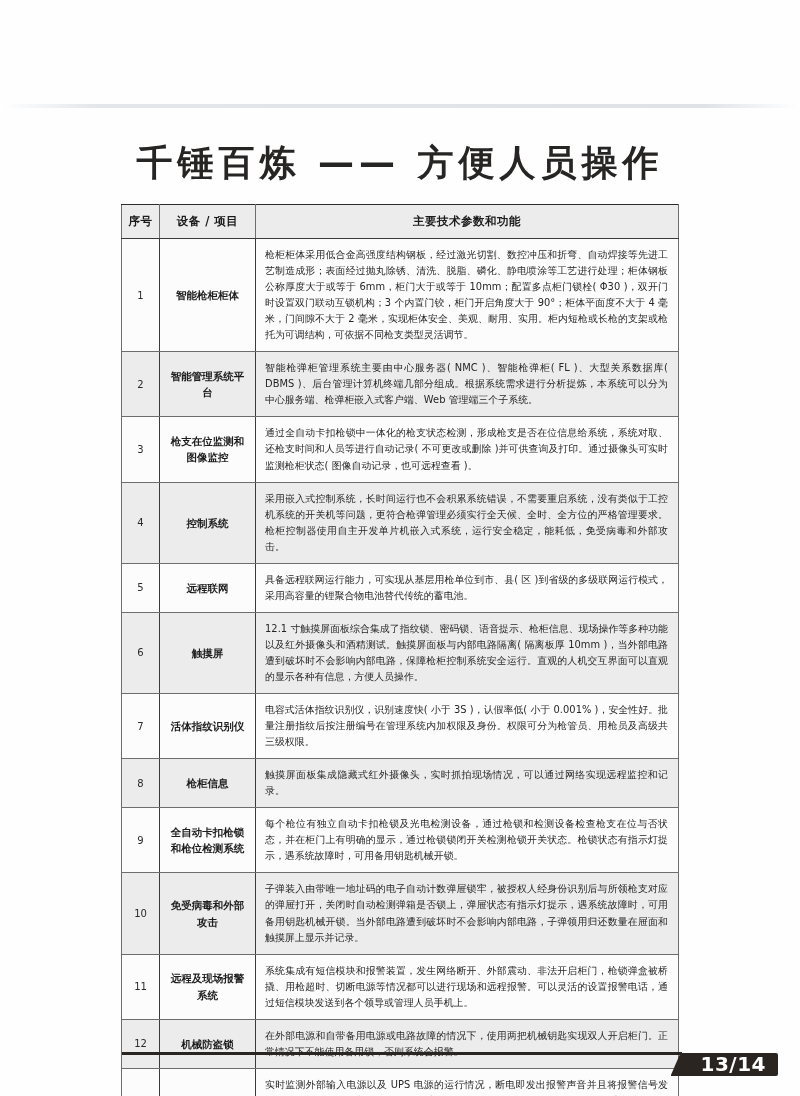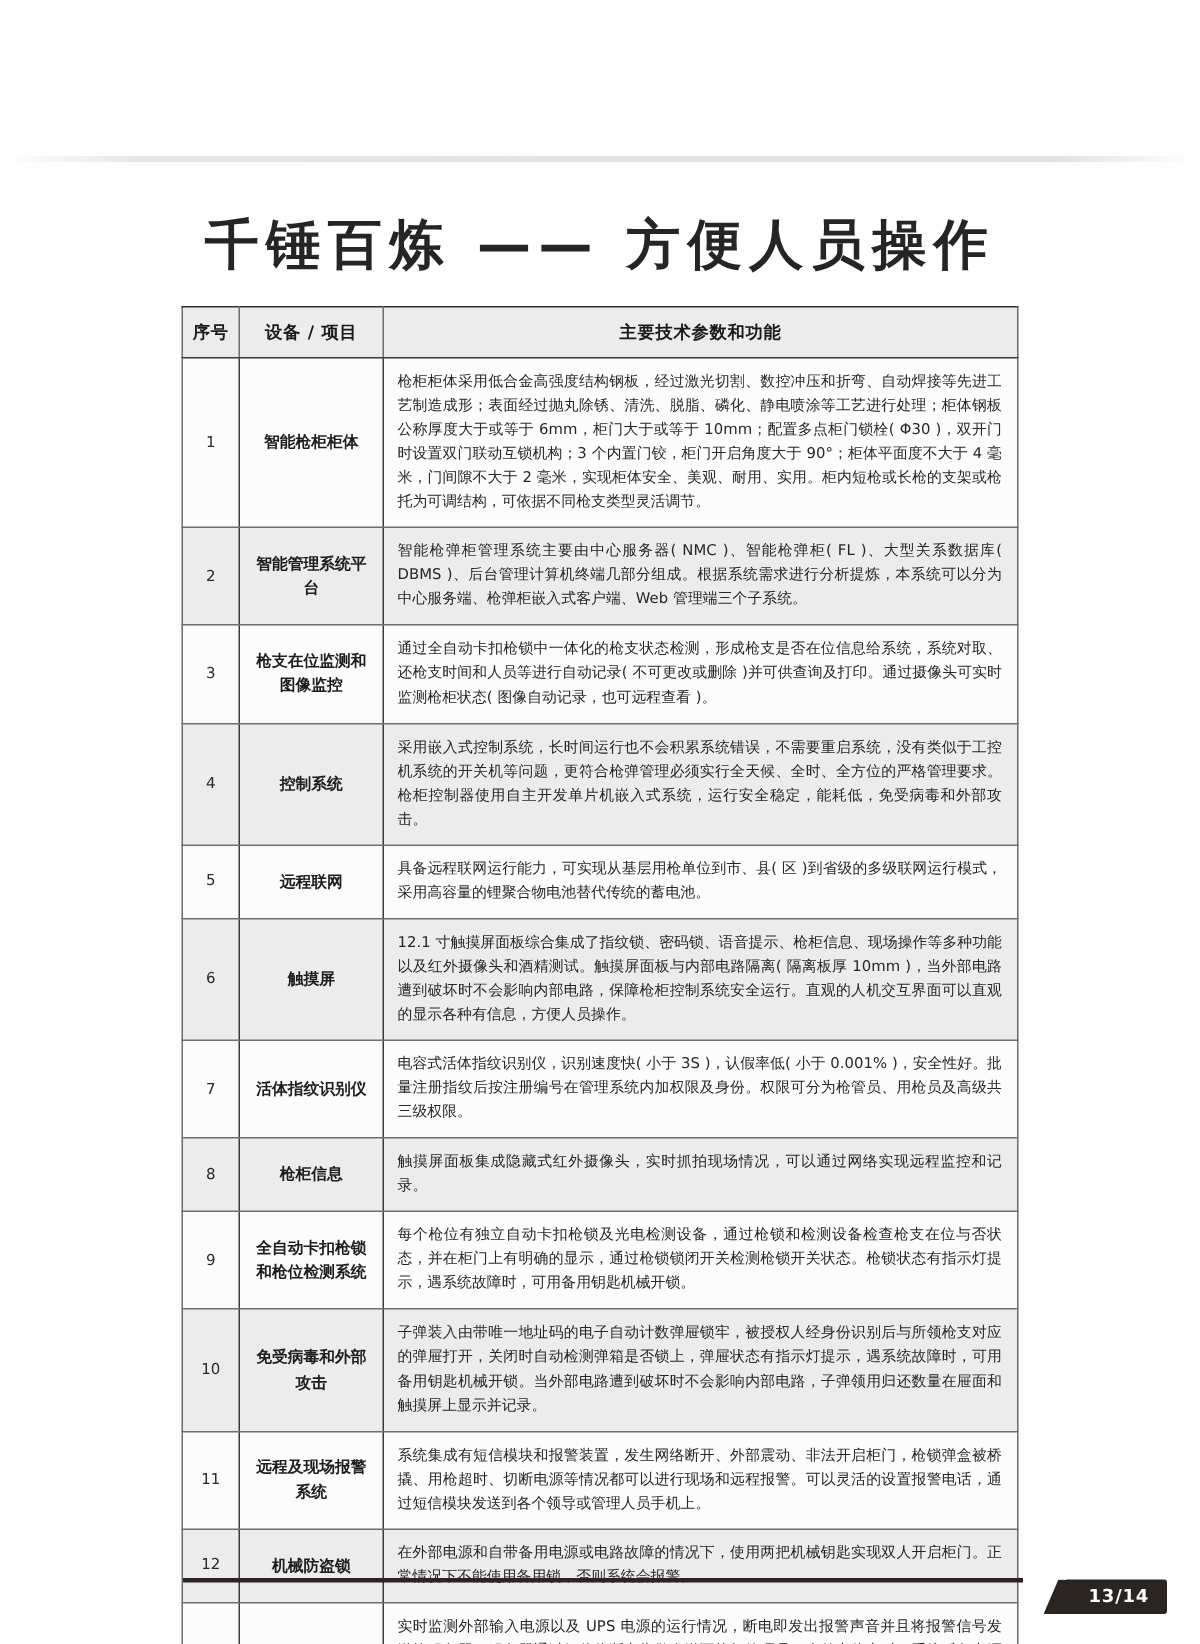--- a/index.html
+++ b/index.html
@@ -148,21 +148,21 @@
   .footer-bar {
     position: absolute;
     right: 22px; bottom: 4px;
     height: 23px;
     display: flex; align-items: center;
   }
   .footer-tab {
     position: relative;
     background: #2b2522;
     color: #ffffff;
-    font-size: 12px;
+    font-size: 20px;
     font-weight: bold;
     padding: 2px 12px 3px 16px;
     border-radius: 2px;
     letter-spacing: .5px;
     line-height: 18px;
     margin-top: 44px;
   }
   .footer-tab::before {
     content: "";
     position: absolute;

